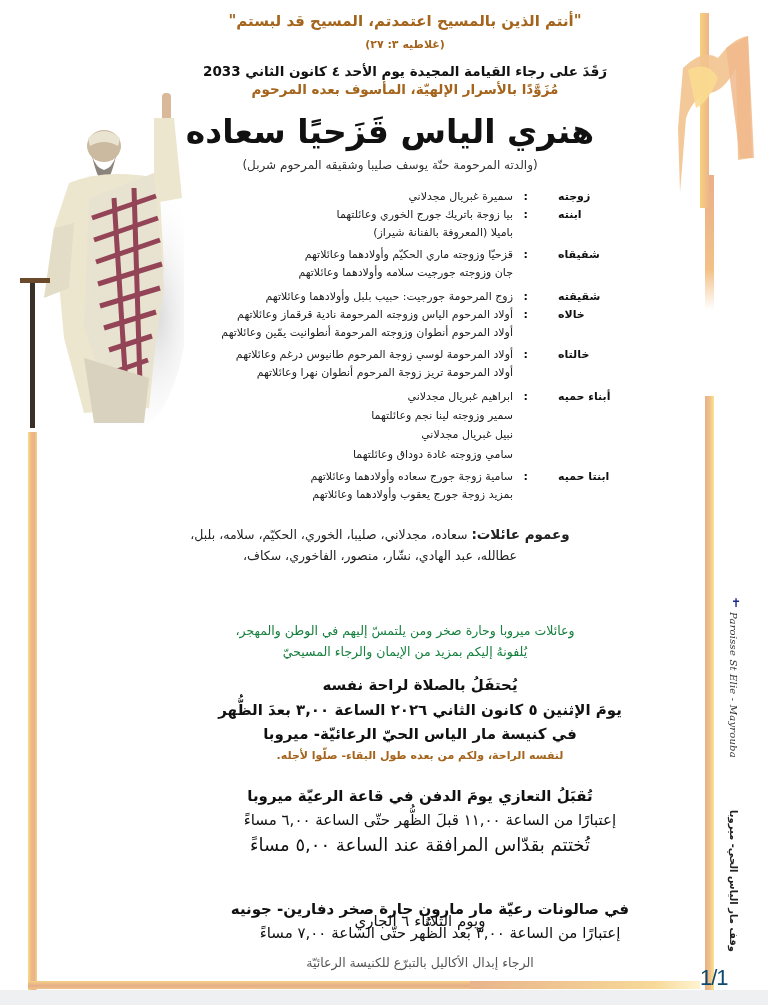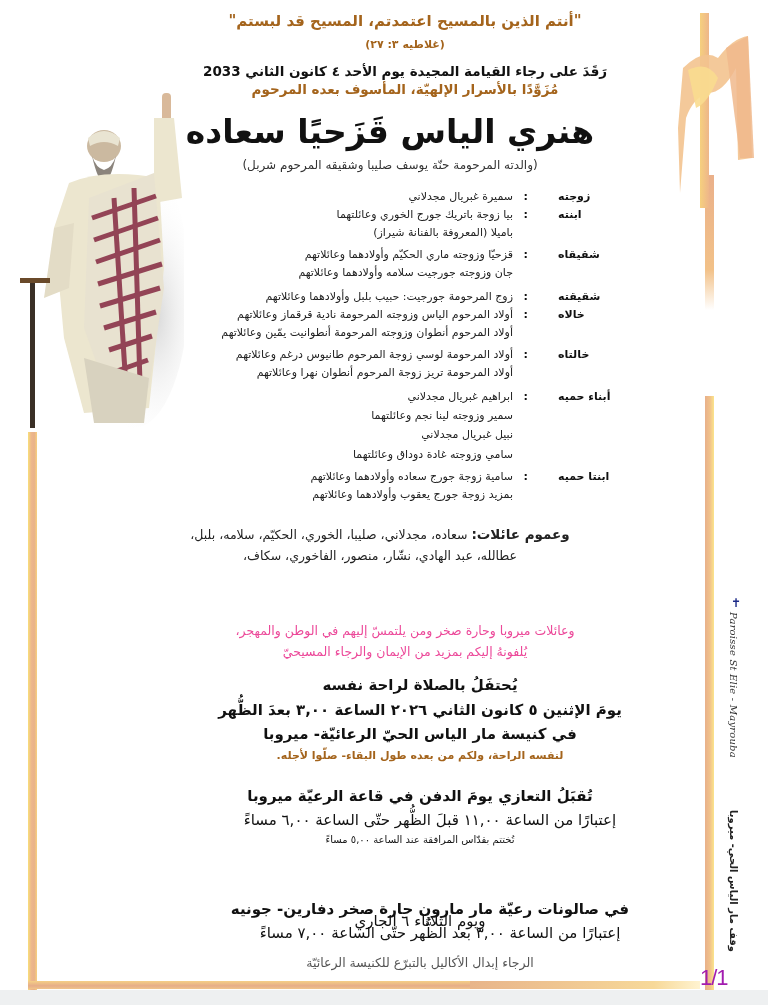--- a/index.html
+++ b/index.html
@@ -22,21 +22,21 @@
       background: linear-gradient(90deg, #e8b08a 0%, #f1c18a 55%, #fbe58c 100%); }
 
     
     .cross { position: absolute; left: 678px; top: 8px; width: 90px; height: 200px; }
 
     
     .saint { position: absolute; left: 14px; top: 88px; width: 170px; height: 345px; }
     .side-fax { position: absolute; left: 731px; top: 596px; color: #1c2a88; font-size: 12px; font-weight: bold; }
     .side-latin { position: absolute; left: 728px; top: 612px; writing-mode: vertical-rl; font-family: "DejaVu Serif", serif; font-style: italic; font-size: 10px; color: #333; letter-spacing: 0.2px; }
     .side-arabic { position: absolute; left: 728px; top: 810px; writing-mode: vertical-rl; font-size: 10px; color: #222; font-weight: bold; }
-    .page-num { position: absolute; left: 700px; top: 965px; font-family: "Liberation Sans", sans-serif; font-size: 22px; color: #a21caf; letter-spacing: -1px; }
+    .page-num { position: absolute; left: 700px; top: 965px; font-family: "Liberation Sans", sans-serif; font-size: 22px; color: #0c4a6e; letter-spacing: -1px; }
 
     
     .rtl { direction: rtl; unicode-bidi: embed; }
     .c { position: absolute; text-align: center; white-space: nowrap; }
     .gold { color: #a4641c; }
     .verse { left: 170px; width: 470px; top: 12px; font-size: 15px; font-weight: bold; }
     .verse-ref { left: 170px; width: 470px; top: 38px; font-size: 11px; font-weight: bold; }
     .announce { left: 170px; width: 470px; top: 63px; font-size: 13.5px; font-weight: bold; }
     .announce2 { left: 170px; width: 470px; top: 81px; font-size: 13.5px; font-weight: bold; }
     .name { left: 170px; width: 440px; top: 112px; font-size: 33px; font-weight: bold; color: #111; letter-spacing: 0; }
@@ -44,29 +44,29 @@
 
     .rel { position: absolute; right: 130px; width: 450px; }
     .rel-row { position: absolute; right: 0; width: 450px; height: 16px; }
     .rel-label { position: absolute; right: 0; width: 80px; font-size: 11px; font-weight: bold; text-align: left; white-space: nowrap; }
     .rel-colon { position: absolute; right: 110px; font-size: 11px; font-weight: bold; }
     .rel-text { position: absolute; right: 125px; font-size: 11px; white-space: nowrap; text-align: right; color: #222; }
 
     .families { position: absolute; left: 90px; width: 580px; top: 524px; font-size: 12.5px; line-height: 21px; text-align: center; color: #222; }
     .families b { font-size: 13.5px; }
 
-    .thanks { left: 120px; width: 570px; top: 620px; font-size: 12.5px; color: #ec4899; line-height: 21px; }
+    .thanks { left: 120px; width: 570px; top: 620px; font-size: 12.5px; color: #15803d; line-height: 21px; }
     .pray-title { left: 150px; width: 540px; top: 676px; font-size: 15px; font-weight: bold; }
     .pray-date { left: 150px; width: 540px; top: 701px; font-size: 15px; font-weight: bold; }
     .pray-church { left: 150px; width: 540px; top: 725px; font-size: 15px; font-weight: bold; }
     .pray-note { left: 150px; width: 540px; top: 749px; font-size: 11px; font-weight: bold; }
 
     .cond-title { left: 150px; width: 540px; top: 787px; font-size: 15px; font-weight: bold; }
     .cond-1 { left: 150px; width: 560px; top: 811px; font-size: 15px; }
-    .cond-2 { left: 150px; width: 540px; top: 834px; font-size: 10px; }
+    .cond-2 { left: 150px; width: 540px; top: 834px; font-size: 18px; }
     .tue-title { left: 150px; width: 540px; top: 876px; font-size: 15px; font-weight: normal; margin-top: 36px; }
     .tue-loc { left: 150px; width: 560px; top: 900px; font-size: 15px; font-weight: bold; }
     .tue-time { left: 160px; width: 560px; top: 924px; font-size: 15px; }
     .footer-note { left: 150px; width: 540px; top: 955px; font-size: 12.5px; color: #555; }
   </style>
 </head>
 <body>
 
 <div class="page">
 

